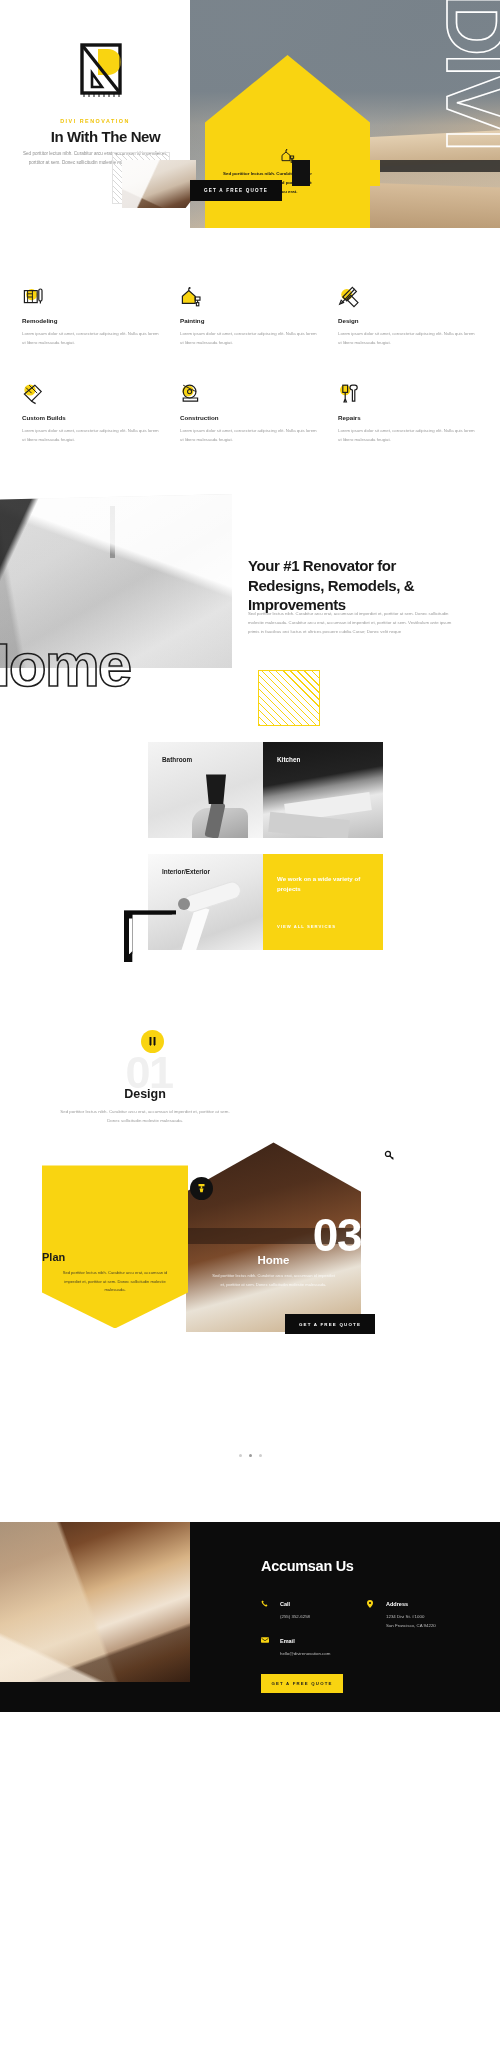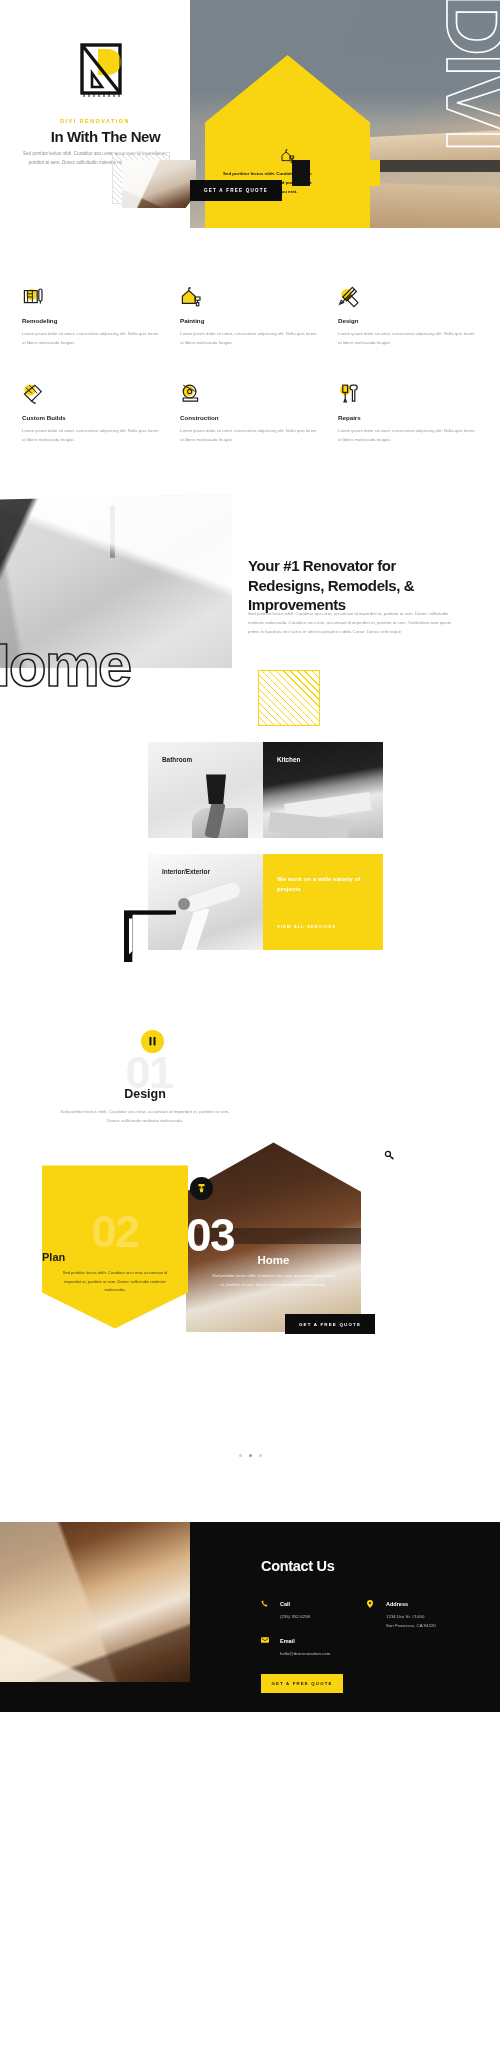--- a/index.html
+++ b/index.html
@@ -194,21 +194,21 @@
   .pent-yellow p{ position:absolute; left:18px; right:18px; top:104px; text-align:center;
                   font-size:4.1px; line-height:2; color:#4a4326; }
 
   .pent-wood {
     position:absolute; left:186px; top:120px; width:175px; height:190px; z-index:7;
     overflow:hidden;
     background:linear-gradient(165deg,#3a2317 0%,#51301d 30%,#7a4a2b 52%,#e9e2d6 72%,#c6a880 100%);
     clip-path: polygon(50% 0, 100% 26%, 100% 100%, 0 100%, 0 26%);
   }
   .pent-wood:before{content:'';position:absolute;left:0;top:86px;width:100%;height:16px;background:#2f1c12;opacity:.6;}
-  .pent-wood .num-big{ position:absolute; left:0; right:0; top:70px; text-align:left; color:#fff; font-size:46px;}
+  .pent-wood .num-big{ position:absolute; left:0; right:0; top:70px; text-align:right; color:#fff; font-size:46px;}
   .pent-wood h3{ position:absolute; left:0; right:0; top:112px; text-align:center;
                  font-size:11.5px; font-weight:700; color:#fff; }
   .pent-wood p{ position:absolute; left:26px; right:26px; top:130px; text-align:center;
                 font-size:4.1px; line-height:2; color:rgba(255,255,255,.8); }
   .btn-quote-2 {
     position:absolute; left:285px; top:292px; width:90px; height:20px; z-index:12;
     background:#0c0c0c; color:#fff; font-size:4.4px; font-weight:700; letter-spacing:1.2px;
     display:flex; align-items:center; justify-content:center;
   }
 
@@ -448,21 +448,20 @@
 
     <div class="circ-badge p3">
       <svg width="11" height="11" viewBox="0 0 14 14">
         <circle cx="5" cy="5" r="3.2" fill="none" stroke="#111" stroke-width="1.6"></circle>
         <path d="M7.3 7.3 L12 12" stroke="#111" stroke-width="1.6"></path>
         <path d="M10 11 l1.6 -1.6" stroke="#111" stroke-width="1.6"></path>
       </svg>
     </div>
 
     <div class="pent-yellow">
-      <div class="num-big">02</div>
       <h3>Plan</h3>
       <p>Sed porttitor lectus nibh. Curabitur arcu erat, accumsan id imperdiet et, porttitor at sem. Donec sollicitudin molestie malesuada.</p>
     </div>
 
     <div class="circ-badge p2">
       <svg width="9" height="11" viewBox="0 0 12 14">
         <rect x="2" y="1" width="8" height="3" fill="#f9d411"></rect>
         <path d="M5 4 h2 v3 h-2z" fill="#f9d411"></path>
         <path d="M3.4 7 h5.2 l-1 5 h-3.2z" fill="#f9d411"></path>
       </svg>
@@ -474,21 +473,21 @@
   <section id="testi">
     <div class="dots">
       <i></i>
       <i class="on"></i>
       <i></i>
     </div>
   </section>
 
   <section id="footer">
     <div class="f-photo"></div>
-    <h2 class="f-title">Contact Us</h2>
+    <h2 class="f-title">Accumsan Us</h2>
 
     <div class="f-col" style="left:280px; top:79px; width:105px;">
       <div class="f-block">
         <span class="f-ico">
           <svg width="7" height="7" viewBox="0 0 14 14" fill="#f9d411">
               <path d="M3 1 l2.6 2.6 -1.6 1.6 c1 2 2.8 3.8 4.8 4.8 l1.6 -1.6 L13 11 l-1.8 2 C7 12.4 1.6 7 1 2.8z"></path>
             </svg>
         </span>
         <div class="f-lbl">Call</div>
         <div class="f-val">(255) 352-6258</div>

